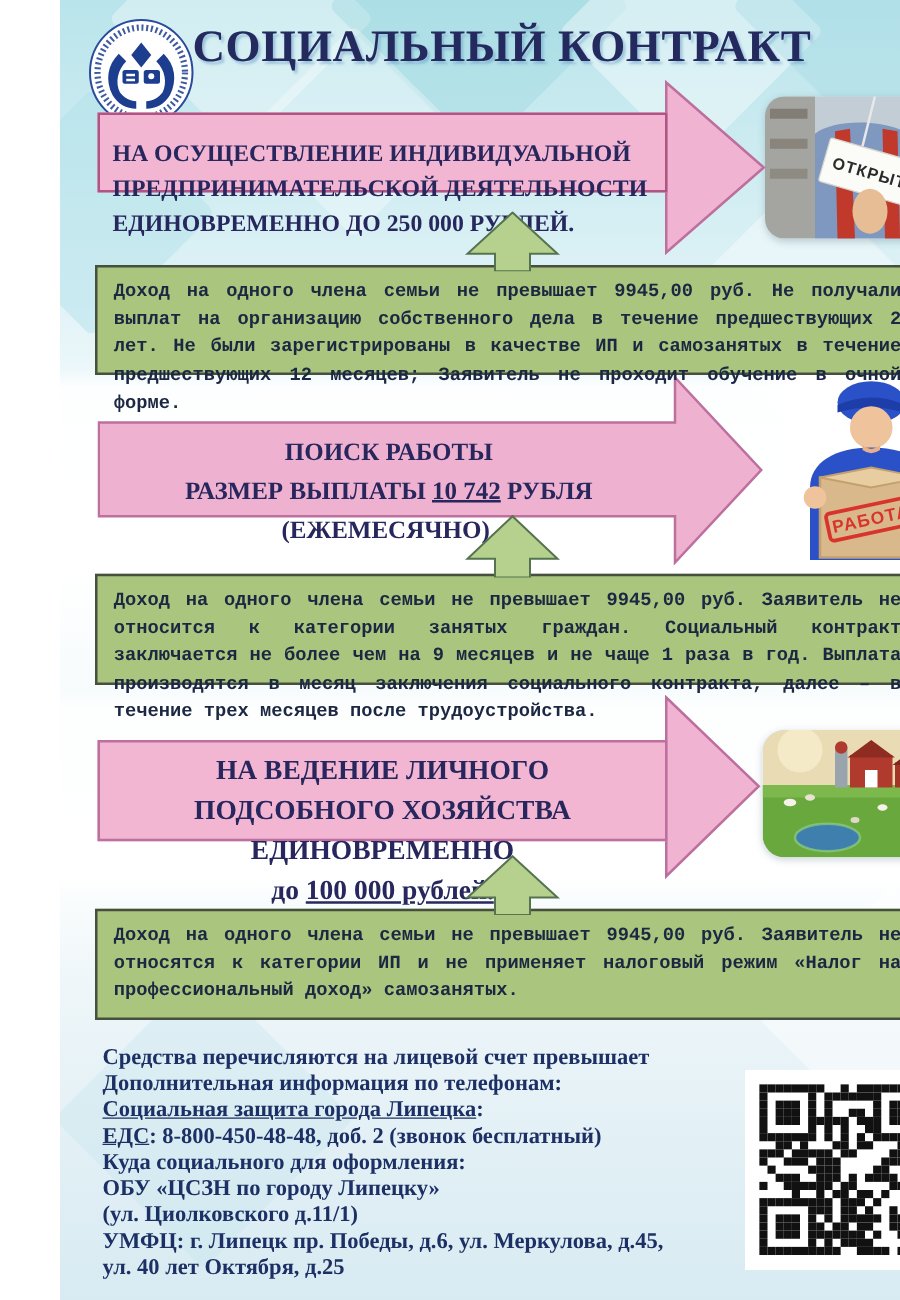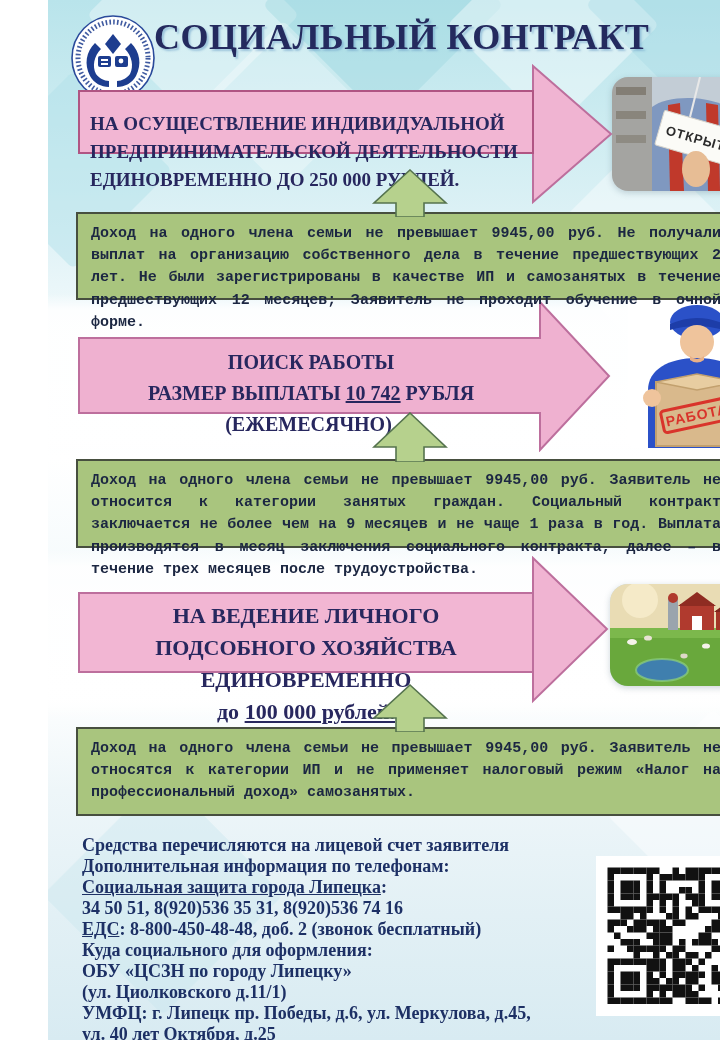--- a/index.html
+++ b/index.html
@@ -192,24 +192,23 @@
     </svg>
   </div>
   <svg class="uparrow" style="top:684px;" width="78" height="48" viewBox="0 0 78 48">
     <polygon points="39,1 75,34 53,34 53,48 25,48 25,34 3,34" fill="#b6d18d" stroke="#55734e" stroke-width="1.6"></polygon>
   </svg>
   <div class="greenbox gb3">
     <span>Доход на одного члена семьи не превышает 9945,00 руб. Заявитель не относятся к категории ИП и не применяет налоговый режим «Налог на профессиональный доход» самозанятых.</span>
   </div>
 
   <div class="footer">
-    <div>Средства перечисляются на лицевой счет заявителя</div>
+    <div>Средства перечисляются на лицевой счет превышает</div>
     <div>Дополнительная информация по телефонам:</div>
     <div><span class="u">Социальная защита города Липецка</span><span>:</span></div>
-    <div>34 50 51, 8(920)536 35 31, 8(920)536 74 16</div>
     <div><span class="u">ЕДС</span><span>: 8-800-450-48-48, доб. 2 (звонок бесплатный)</span></div>
     <div>Куда социального для оформления:</div>
     <div>ОБУ «ЦСЗН по городу Липецку»</div>
     <div>(ул. Циолковского д.11/1)</div>
     <div>УМФЦ:  г. Липецк пр. Победы, д.6, ул. Меркулова, д.45,</div>
     <div>ул. 40 лет Октября, д.25</div>
   </div>
 
   <div class="qr">
     <svg id="qrsvg" width="160" height="160" viewBox="0 0 160 160">

